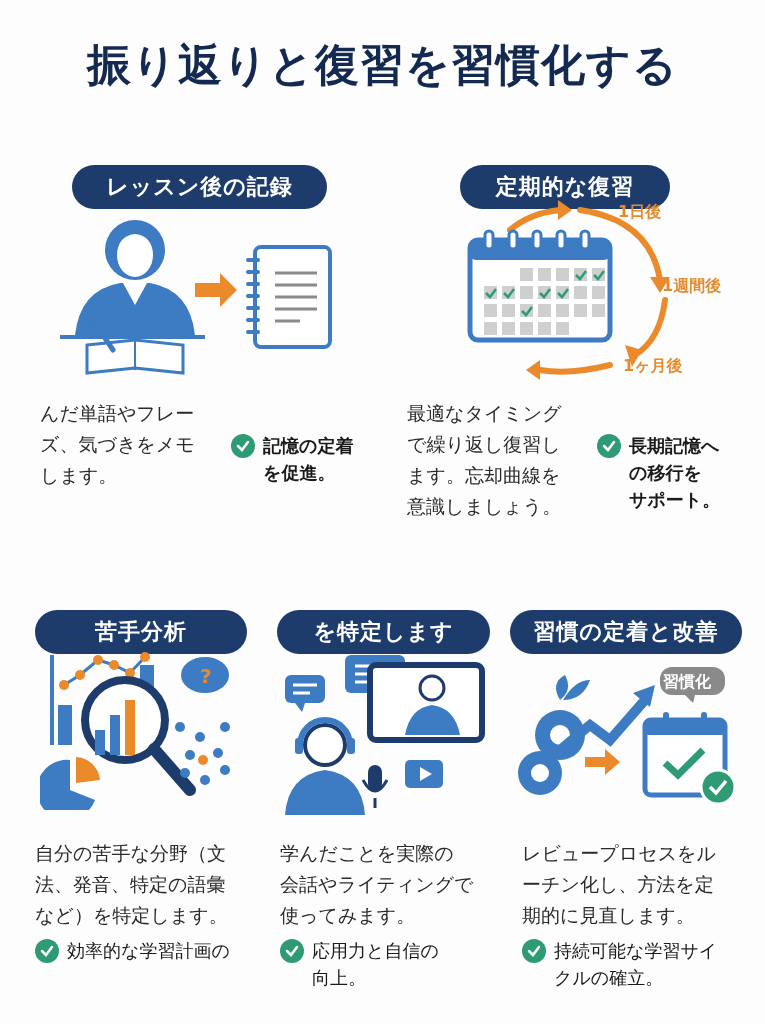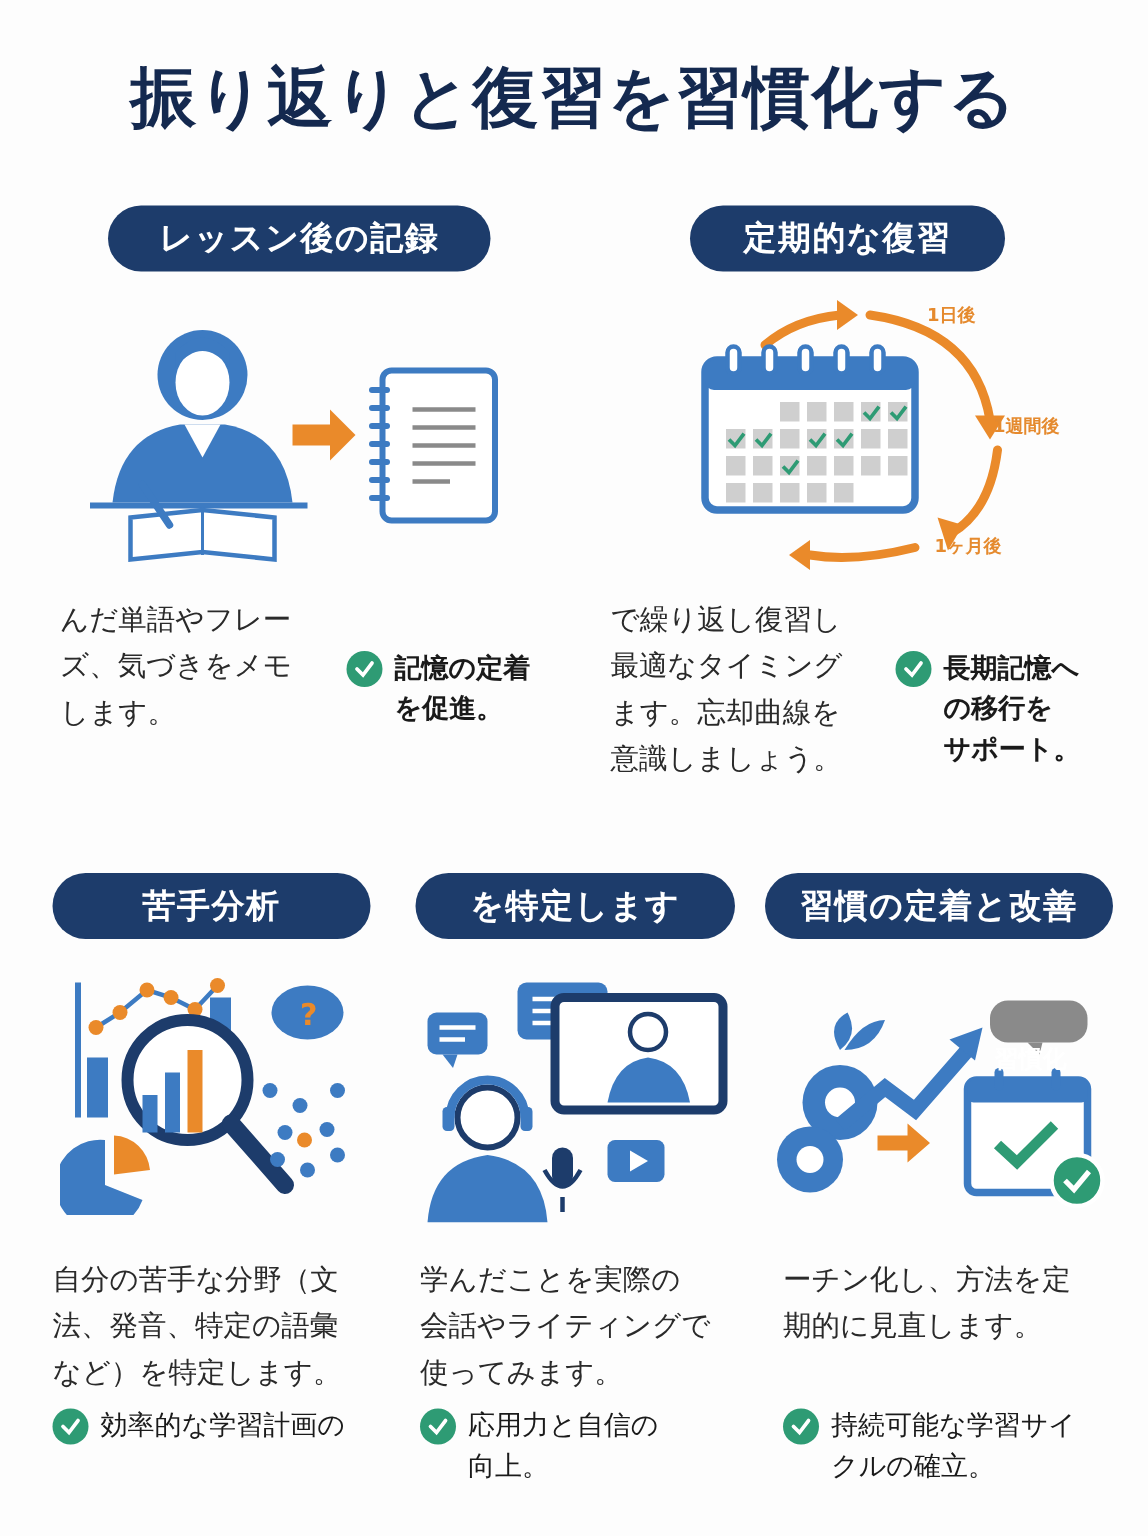--- a/index.html
+++ b/index.html
@@ -1,25 +1,25 @@
 <!DOCTYPE html>
 <html><head>
 <meta charset="utf-8">
 <style>
   * { box-sizing: border-box; margin: 0; padding: 0; }
   html, body { width: 765px; height: 1024px; background: #fdfdfd; overflow: hidden; }
   body { position: relative; font-family: "DejaVu Sans", sans-serif; color: #222; }
   .title { position: absolute; left: 0; top: 36px; width: 765px; text-align: center; font-size: 44px; font-weight: bold; color: #14294f; letter-spacing: 1px; }
-  .pill { position: absolute; height: 44px; border-radius: 22px; background: #1d3c6b; color: #fff; font-weight: bold; font-size: 22px; display: flex; align-items: center; justify-content: center; letter-spacing: 1px; }
+  .pill { position: absolute; height: 44px; border-radius: 22px; background: #1d3c6b; color: #fff; font-weight: bold; font-size: 22px; display: flex; align-items: center; justify-content: center; letter-spacing: 1px; margin-top: 28px; }
   .body-text { position: absolute; font-size: 19px; line-height: 31px; color: #2a2a2a; }
   .benefit { position: absolute; display: flex; align-items: flex-start; gap: 8px; font-size: 18px; line-height: 27px; color: #1a1a1a; }
   .benefit.bold { font-weight: bold; }
   .check { flex: none; width: 24px; height: 24px; border-radius: 50%; background: #2e9b74; display: flex; align-items: center; justify-content: center; margin-top: 2px; }
   .illu { position: absolute; }
-  .lbl { position: absolute; color: #e58a2e; font-weight: bold; font-size: 12px; }
+  .lbl { position: absolute; color: #e58a2e; font-weight: bold; font-size: 16px; }
 </style>
 </head>
 <body>
 
 <h1 class="title">振り返りと復習を習慣化する</h1>
 
 <div class="pill" style="left:72px; top:137px; width:255px;">
     <span>レッスン後の記録</span>
   </div>
 <svg class="illu" style="left:55px; top:205px;" width="290" height="175" viewBox="0 0 290 175">
@@ -129,22 +129,22 @@
       <path d="M44 98 L48 102 L54 94"></path>
       <path d="M80 98 L84 102 L90 94"></path>
       <path d="M98 98 L102 102 L108 94"></path>
     <path d="M62 116 L66 120 L72 112"></path>
   </g>
 </svg>
 <div class="lbl" style="left:618px; top:202px;">1日後</div>
 <div class="lbl" style="left:662px; top:276px;">1週間後</div>
 <div class="lbl" style="left:623px; top:356px;">1ヶ月後</div>
 <div class="body-text" style="left:407px; top:398px; width:190px;">
+  <div>最適なタイミング</div>
   <div>で繰り返し復習し</div>
-  <div>最適なタイミング</div>
   <div>ます。忘却曲線を</div>
   <div>意識しましょう。</div>
 </div>
 <div class="benefit bold" style="left:597px; top:432px;">
   <span class="check">
       <svg width="14" height="14" viewBox="0 0 14 14">
         <path d="M2 7 L6 11 L12 3" stroke="#fff" stroke-width="2.5" fill="none" stroke-linecap="round"></path>
       </svg>
     </span>
   <div>
@@ -268,22 +268,23 @@
   <rect x="145" y="22" width="65" height="28" rx="12" fill="#8a8a8a"></rect>
   <path d="M170 50 L178 58 L180 50 Z" fill="#8a8a8a"></path>
   <rect x="130" y="75" width="80" height="75" rx="6" fill="#fff" stroke="#3d7bc2" stroke-width="5"></rect>
   <rect x="130" y="75" width="80" height="15" rx="4" fill="#3d7bc2"></rect>
   <rect x="148" y="67" width="6" height="15" rx="3" fill="#3d7bc2"></rect>
     <rect x="186" y="67" width="6" height="15" rx="3" fill="#3d7bc2"></rect>
   <path d="M150 118 L163 130 L188 105" fill="none" stroke="#2e9b74" stroke-width="7"></path>
   <circle cx="203" cy="142" r="17" fill="#2e9b74" stroke="#fff" stroke-width="3"></circle>
   <path d="M195 142 L201 148 L211 136" fill="none" stroke="#fff" stroke-width="3.5"></path>
 </svg>
-<div class="lbl" style="left:663px; top:672px; color:#fff; font-size:16px;margin-top:24px;">習慣化</div>
+<div class="lbl" style="left:663px; top:672px; color:#fff; font-size:16px;">習慣化</div>
 <div class="body-text" style="left:522px; top:838px; width:235px;">
+  <div>レビュープロセスをル</div>
   <div>ーチン化し、方法を定</div>
   <div>期的に見直します。</div>
 </div>
 <div class="benefit" style="left:522px; top:937px;">
   <span class="check">
       <svg width="14" height="14" viewBox="0 0 14 14">
         <path d="M2 7 L6 11 L12 3" stroke="#fff" stroke-width="2.5" fill="none" stroke-linecap="round"></path>
       </svg>
     </span>
   <div>

